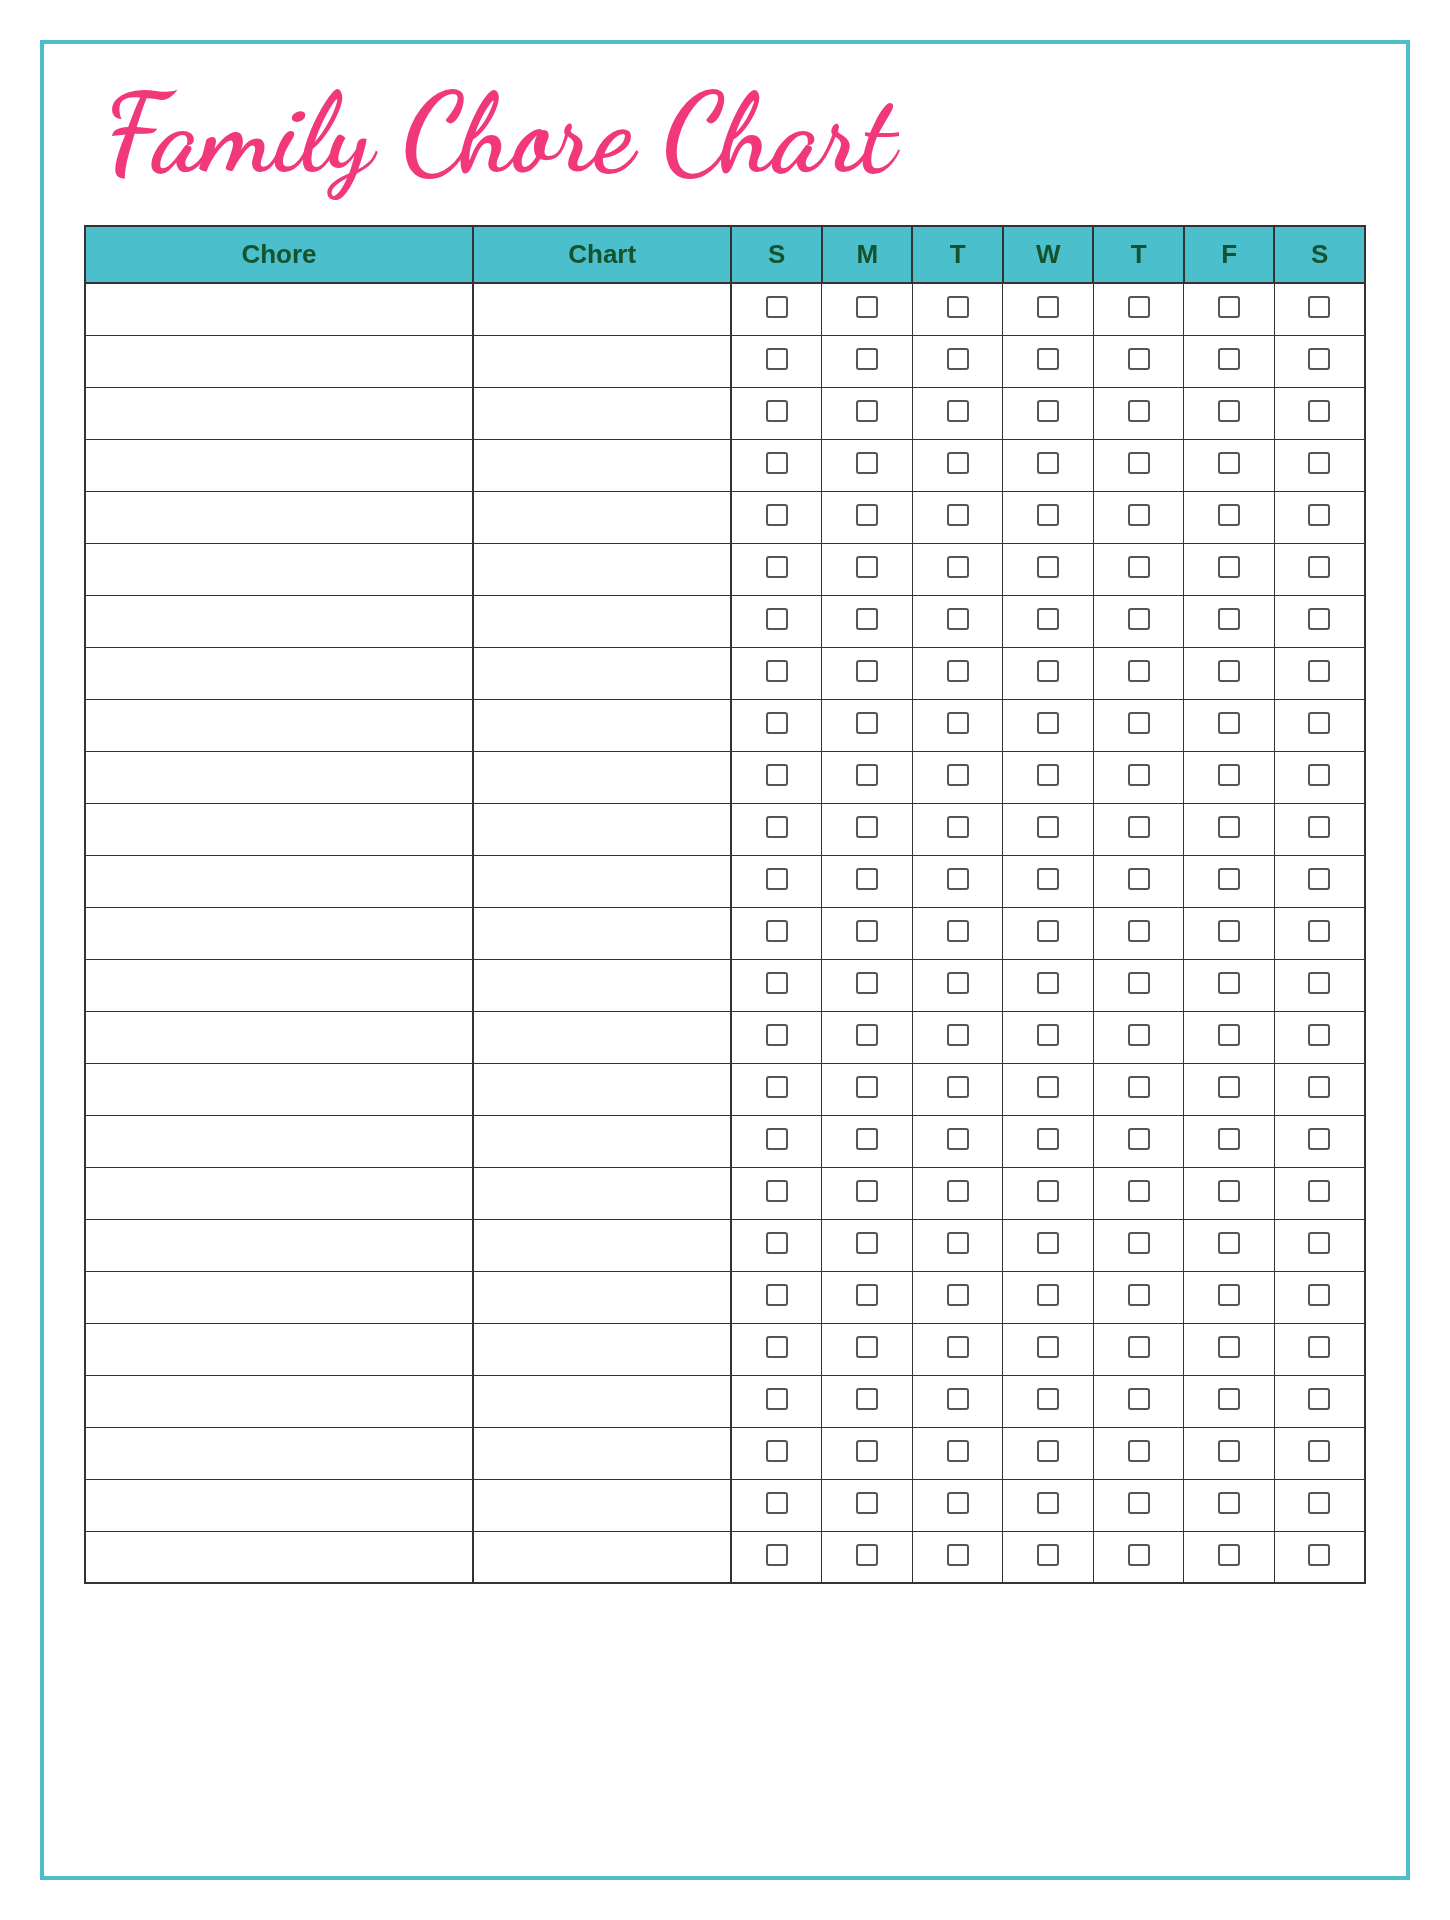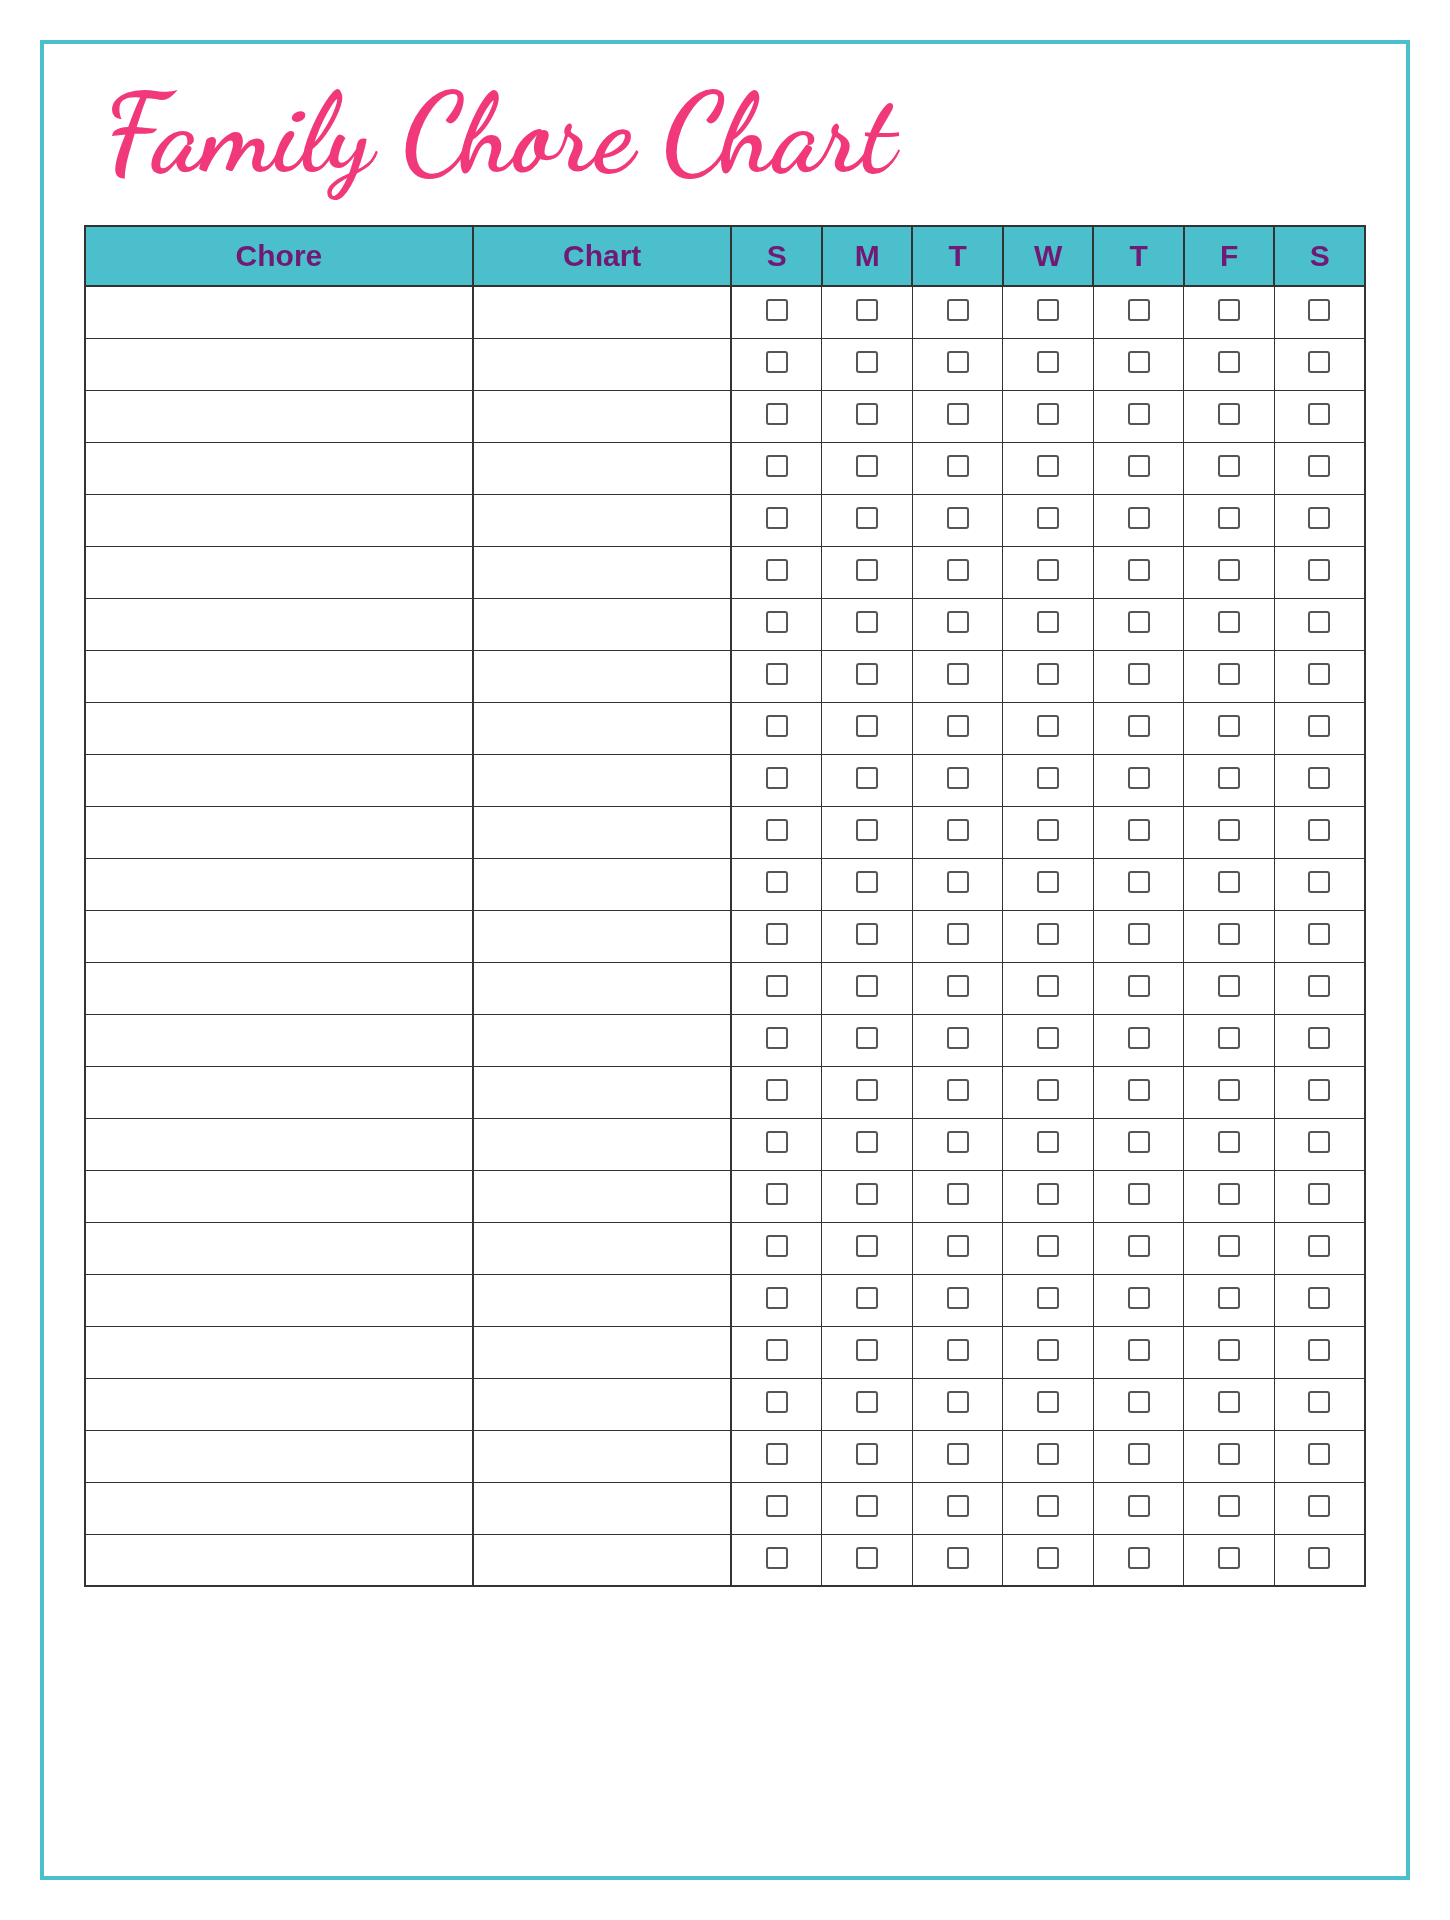--- a/index.html
+++ b/index.html
@@ -45,22 +45,22 @@
       width: 100%;
       border-collapse: collapse;
       border: 2px solid #333;
     }
 
     .header-row {
       background-color: #4bbfcc;
     }
 
     .header-row th {
-      color: #701a75;
-      font-size: 30px;
+      color: #14532d;
+      font-size: 26px;
       font-weight: 600;
       text-align: center;
       padding: 12px 5px;
       border: 2px solid #333;
     }
 
     .header-chore {
       width: 30%;
     }
 

